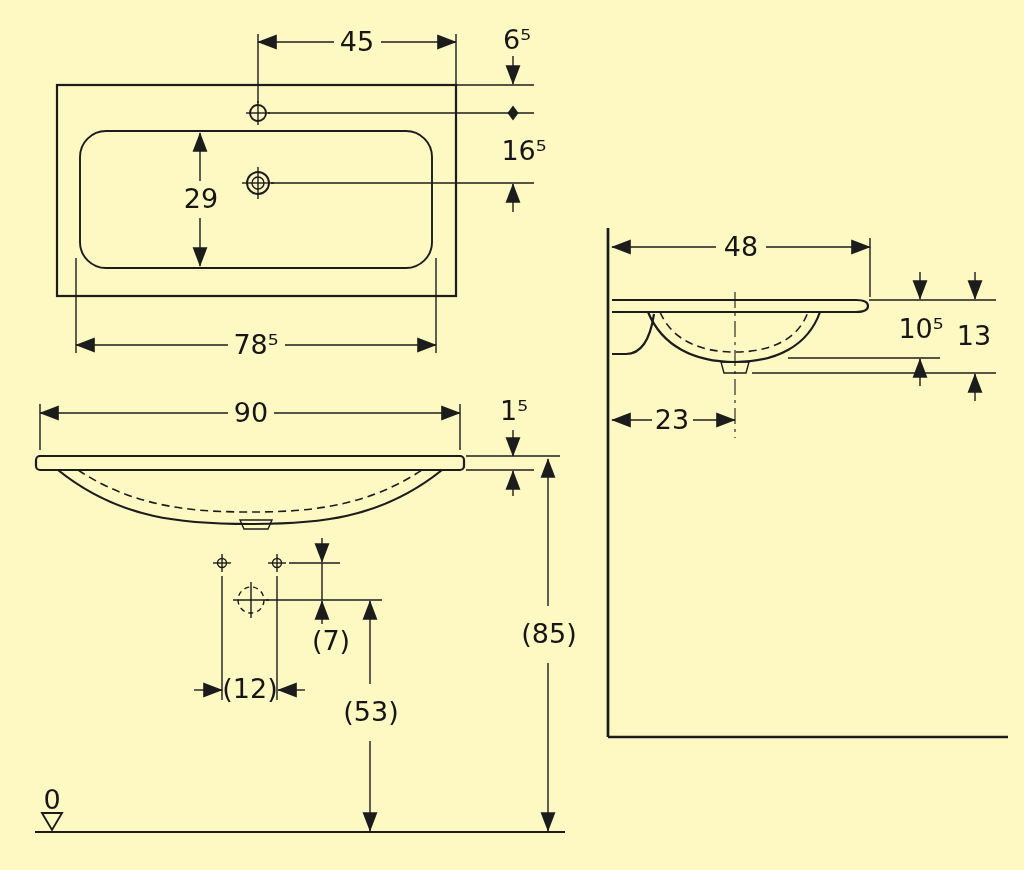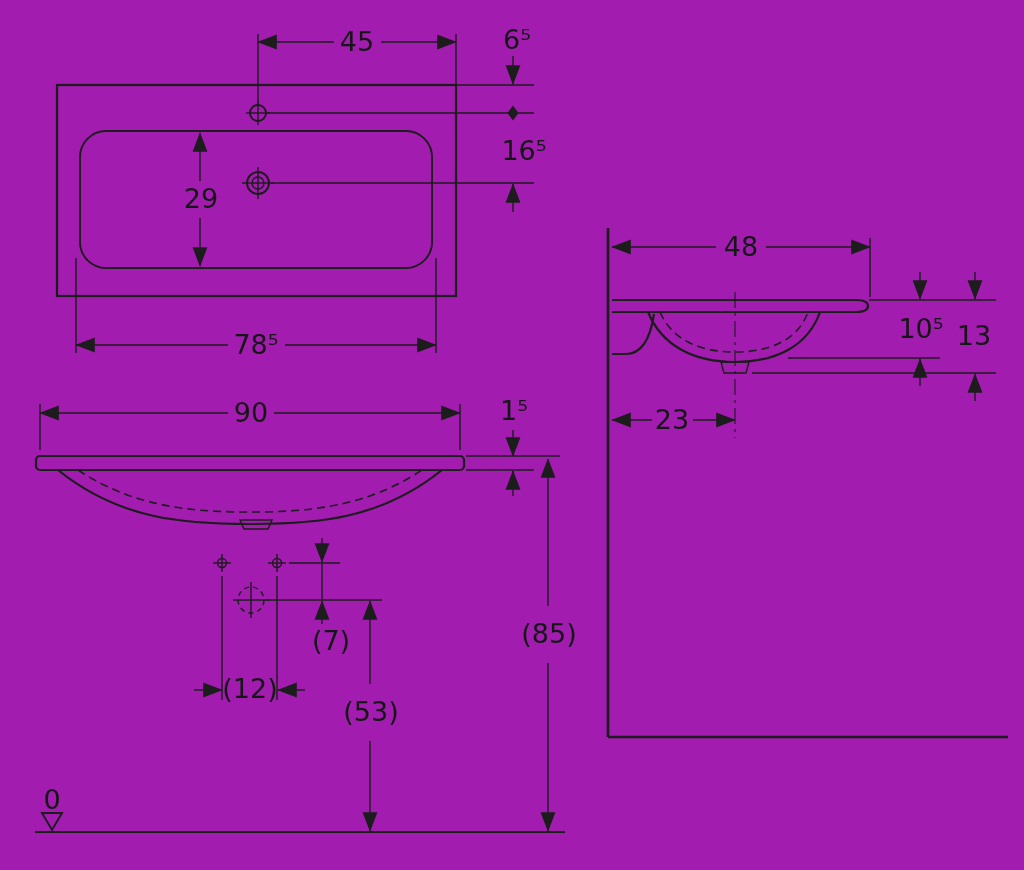--- a/index.html
+++ b/index.html
@@ -5,21 +5,21 @@
   html, body {
     margin: 0;
     padding: 0;
     background: #ffffff;
     font-family: "DejaVu Sans", sans-serif;
   }
   .stage {
     position: relative;
     width: 1024px;
     height: 870px;
-    background: #a21caf;
+    background: #fef9c3;
     overflow: hidden;
   }
   svg { display: block; }
   .s       { stroke: #1c1c1c; fill: none; stroke-width: 2.2; }
   .s-med   { stroke: #1c1c1c; fill: none; stroke-width: 1.9; }
   .s-thick { stroke: #1c1c1c; fill: none; stroke-width: 2.7; }
   .s-thin  { stroke: #1c1c1c; fill: none; stroke-width: 1.4; }
   .s-dash  { stroke: #1c1c1c; fill: none; stroke-width: 1.6; stroke-dasharray: 8 5; }
   .s-dash2 { stroke: #1c1c1c; fill: none; stroke-width: 1.4; stroke-dasharray: 5 4; }
   .s-cl    { stroke: #1c1c1c; fill: none; stroke-width: 1.1; stroke-dasharray: 16 5 3 5; }

